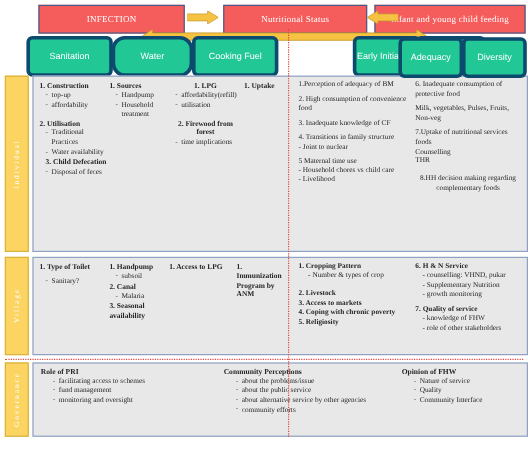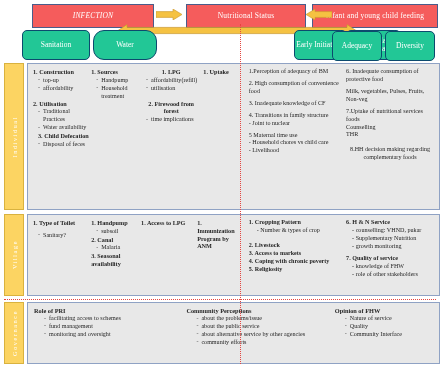--- a/index.html
+++ b/index.html
@@ -14,44 +14,44 @@
 
   
   .hdr{position:relative;height:30px;}
   .redbox{
     position:absolute;top:4px;height:22px;
     background:#f55c5c;border:1px solid #4a5c8a;
     display:flex;align-items:center;justify-content:center;
     color:#ffffff;font-size:7.5px;font-family:"Liberation Serif",serif;
     letter-spacing:.2px;text-align:center;line-height:1.05;
   }
-  #box-infection{left:32px;width:120px;font-style:italic;}
+  #box-infection{left:32px;width:120px;}
   #box-nutr{left:186px;width:118px;}
   #box-iycf{left:312px;width:124px;}
 
   .arrow{position:absolute;}
   
   .ar-right{
     left:156px;top:9px;width:26px;height:11px;
   }
   .ar-left{
     left:306px;top:9px;width:26px;height:11px;
   }
   .ar-double{
     left:118px;top:24px;width:238px;height:13px;
   }
 
   
   .pillrow{position:relative;height:33px;}
   .pill{
     position:absolute;top:0px;height:28px;border-radius:5px;
-    background:#22c796;border:1px solid #0c4a6e;
+    background:#22c796;border:3px solid #0c4a6e;
     display:flex;align-items:center;justify-content:center;text-align:right;
     color:#ffffff;font-size:7.5px;line-height:1.05;
-    font-family:Liberation Serif, serif;
+    font-family:Liberation Sans, sans-serif;
   }
   #pill-0{left:22px;width:66px;}
   #pill-1{left:93px;width:62px;border-radius:11px;}
   #pill-2{left:160px;width:66px;}
   #pill-3{left:232px;width:66px;}
 
   
   .vdiv{
     position:absolute;border-left:1.5px dotted #e5453f;
   }
@@ -129,20 +129,21 @@
       <polygon points="26,2.6 9,2.6 9,0 0,5.5 9,11 9,8.4 26,8.4" fill="#f5c242" stroke="#c9972b" stroke-width="0.6"></polygon>
     </svg>
     <svg class="arrow ar-double" viewBox="0 0 238 13" preserveAspectRatio="none">
       <polygon points="0,6.5 9,0.6 9,3.4 229,3.4 229,0.6 238,6.5 229,12.4 229,9.6 9,9.6 9,12.4" fill="#f5c242" stroke="#c9972b" stroke-width="0.7"></polygon>
     </svg>
   </div>
 
   <div class="pillrow">
     <div class="pill" id="pill-0">Sanitation</div>
     <div class="pill" id="pill-1">Water</div>
+    <div class="pill" id="pill-2">Cooking Fuel</div>
     <div class="pill" style="left:297px;width:48px;">Early Initiation</div>
     <div class="pill" style="left:349px;width:50px;">Delayed Initiation</div>
 
   </div>
 
   <div style="position:absolute;left:0;top:30px;width:440px;height:33px;pointer-events:none;">
     <div class="pill" style="left:294px;width:48px;pointer-events:auto;">Early Initiation</div>
     <div class="pill" style="left:346px;width:50px;pointer-events:auto;">Delayed Initiation</div>
   </div>
 

